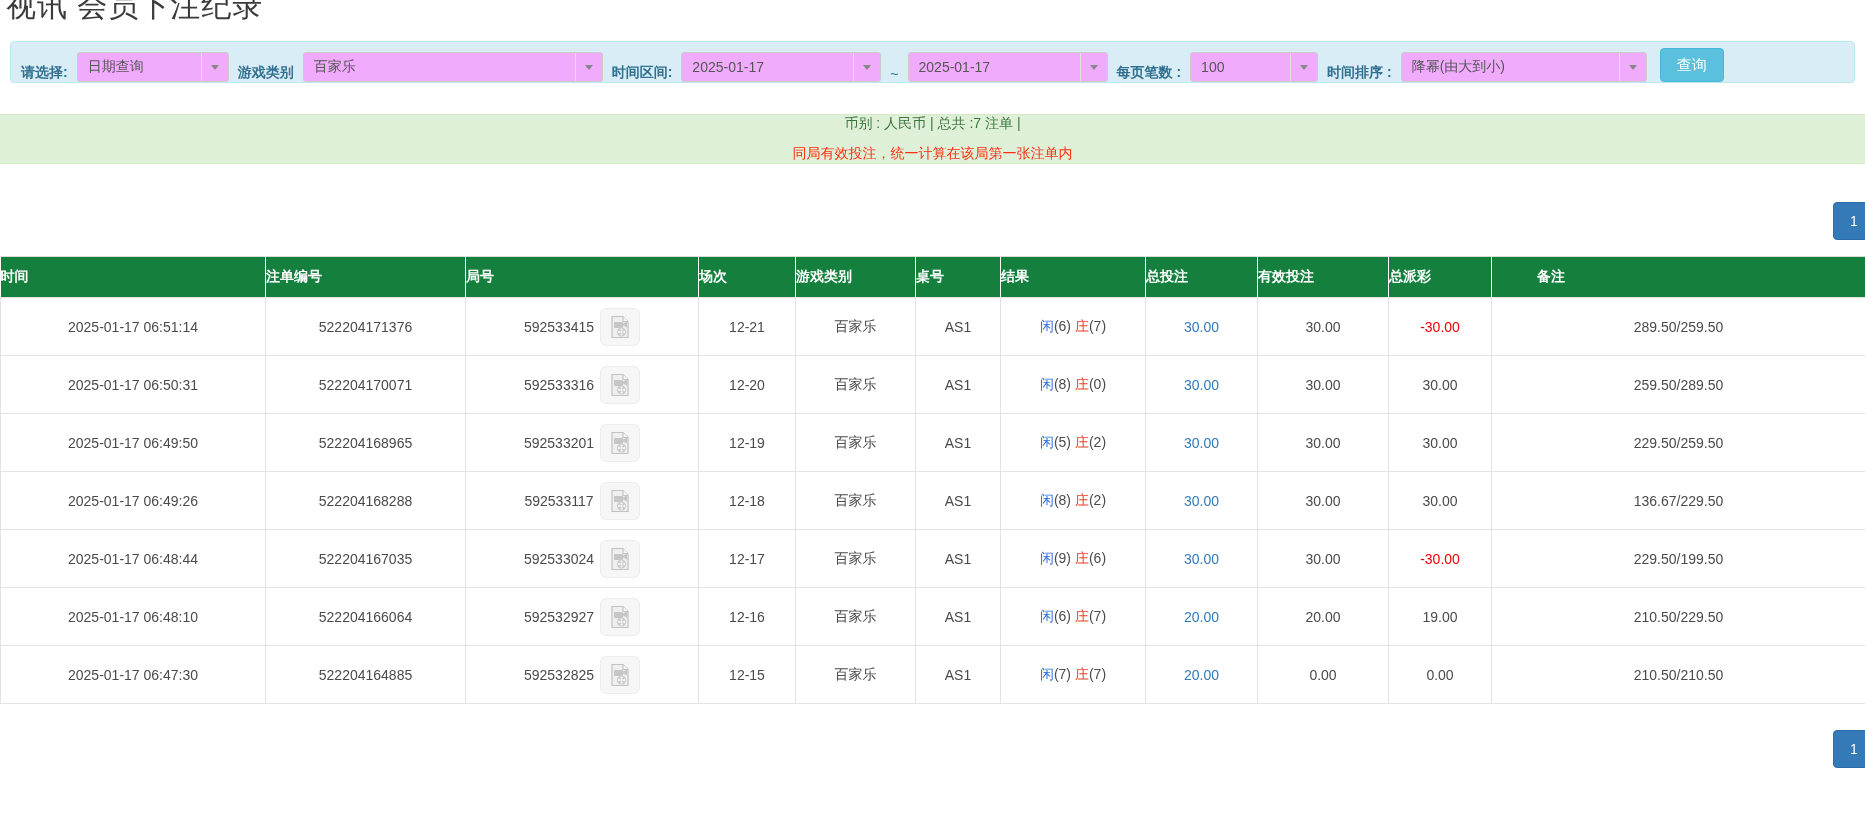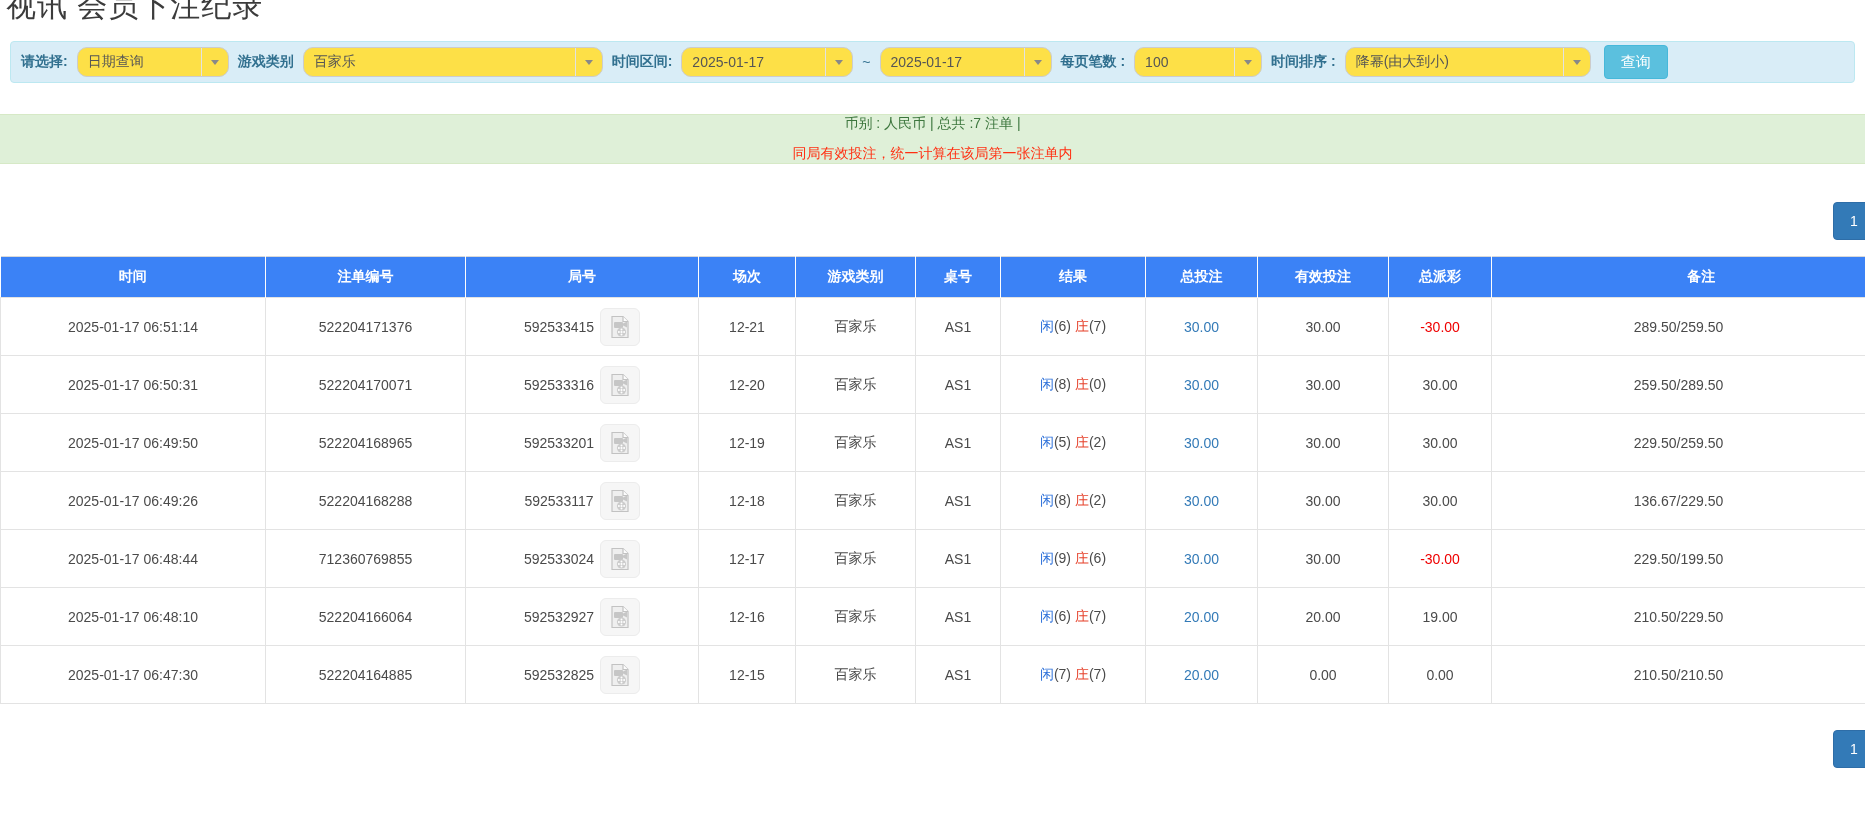--- a/index.html
+++ b/index.html
@@ -12,37 +12,37 @@
   
   .page-title{
     font-size:30px;font-weight:500;color:#3b3b3b;
     margin:-14px 0 0 6px;white-space:nowrap;letter-spacing:1px;
   }
 
   
   .filter-bar{
     margin:14px 10px 0 10px;height:42px;
     background:#d9edf7;border:1px solid #bce8f1;border-radius:4px;
-    display:flex;align-items:center;padding:0 10px;gap:9px;box-sizing:border-box;
+    display:flex;align-items:flex-end;padding:0 10px;gap:9px;box-sizing:border-box;
   }
   .f-label{font-size:14px;font-weight:bold;color:#31708f;white-space:nowrap;}
   .sel{
-    height:30px;background:#fde047;border:1px solid #ccc;border-radius:10px;
+    height:30px;background:#f0abfc;border:1px solid #ccc;border-radius:3px;
     display:inline-flex;align-items:center;box-sizing:border-box;cursor:pointer;
   }
   .sel-text{font-size:14px;color:#555;padding:0 10px;flex:1;white-space:nowrap;overflow:hidden;}
   .sel-arrow{
     width:26px;height:100%;display:flex;align-items:center;justify-content:center;
     border-left:1px solid #e2e2e2;
   }
   .sel-arrow::after{
     content:"";display:block;width:0;height:0;
     border-left:4px solid transparent;border-right:4px solid transparent;border-top:5px solid #888;
   }
-  .w-select{width:152px;} .w-game{width:300px;} .w-date{width:172px;}
+  .w-select{width:152px;} .w-game{width:300px;} .w-date{width:200px;}
   .w-size{width:128px;} .w-sort{width:246px;}
   .tilde{font-size:14px;color:#31708f;}
   .btn-query{
     background:#5bc0de;border:1px solid #46b8da;color:#fff;font-size:15px;
     border-radius:4px;height:34px;padding:0 16px;cursor:pointer;margin-left:4px;
     font-family:inherit;
   }
 
   
   .info-bar{
@@ -62,22 +62,22 @@
     justify-content:center;cursor:pointer;
   }
   .pager-row.bottom{margin-top:26px;}
 
   
   table.records{
     width:1865px;table-layout:fixed;border-collapse:collapse;margin-top:16px;
     font-size:14px;
   }
   .records thead th{
-    background:#3b82f6;color:#fff;font-weight:bold;height:40px;
-    border-right:1px solid #fdfdfd;border-top:1px solid #d9d9d9;padding:0;text-align:center;
+    background:#15803d;color:#fff;font-weight:bold;height:40px;
+    border-right:1px solid #fdfdfd;border-top:1px solid #d9d9d9;padding:0;text-align:left;
   }
   .records thead th:last-child{border-right:none;padding-left:45px;}
   .records tbody td{
     height:57px;text-align:center;border:1px solid #e3e3e3;color:#4a4a4a;
     padding:0;background:#fff;white-space:nowrap;
   }
   .amount-link{color:#337ab7;cursor:pointer;text-decoration:none;}
   .payout.neg{color:#ef0000;}
   .res-player{color:#2b6fd9;}
   .res-banker{color:#e6432d;}
@@ -301,21 +301,21 @@
       <span class="res-banker">庄</span><span>(2)</span>
     </td>
     <td><span class="amount-link">30.00</span></td>
     <td>30.00</td>
     <td class="payout">30.00</td>
     <td>136.67/229.50</td>
   </tr>
 
   <tr>
     <td>2025-01-17 06:48:44</td>
-    <td>712360769855</td>
+    <td>522204167035</td>
     <td class="round-cell">
       <span class="round-no">592533024</span><span class="video-btn">
               <svg width="22" height="24" viewBox="0 0 22 24">
                 <path d="M3 1.5h11l5 5v16H3z" fill="#efefef" stroke="#c2c2c2" stroke-width="1.2"></path>
                 <path d="M14 1.5v5h5" fill="#fdfdfd" stroke="#c2c2c2" stroke-width="1.2"></path>
                 <rect x="5" y="7" width="9" height="6" rx="1" fill="#c6c6c6"></rect>
                 <path d="M14 8.6l4-2v6l-4-2z" fill="#c6c6c6"></path>
                 <circle cx="12.5" cy="17" r="4.6" fill="#cccccc"></circle>
                 <circle cx="12.5" cy="17" r="1.1" fill="#fff"></circle>
                 <circle cx="12.5" cy="14.4" r="1" fill="#fff"></circle>

